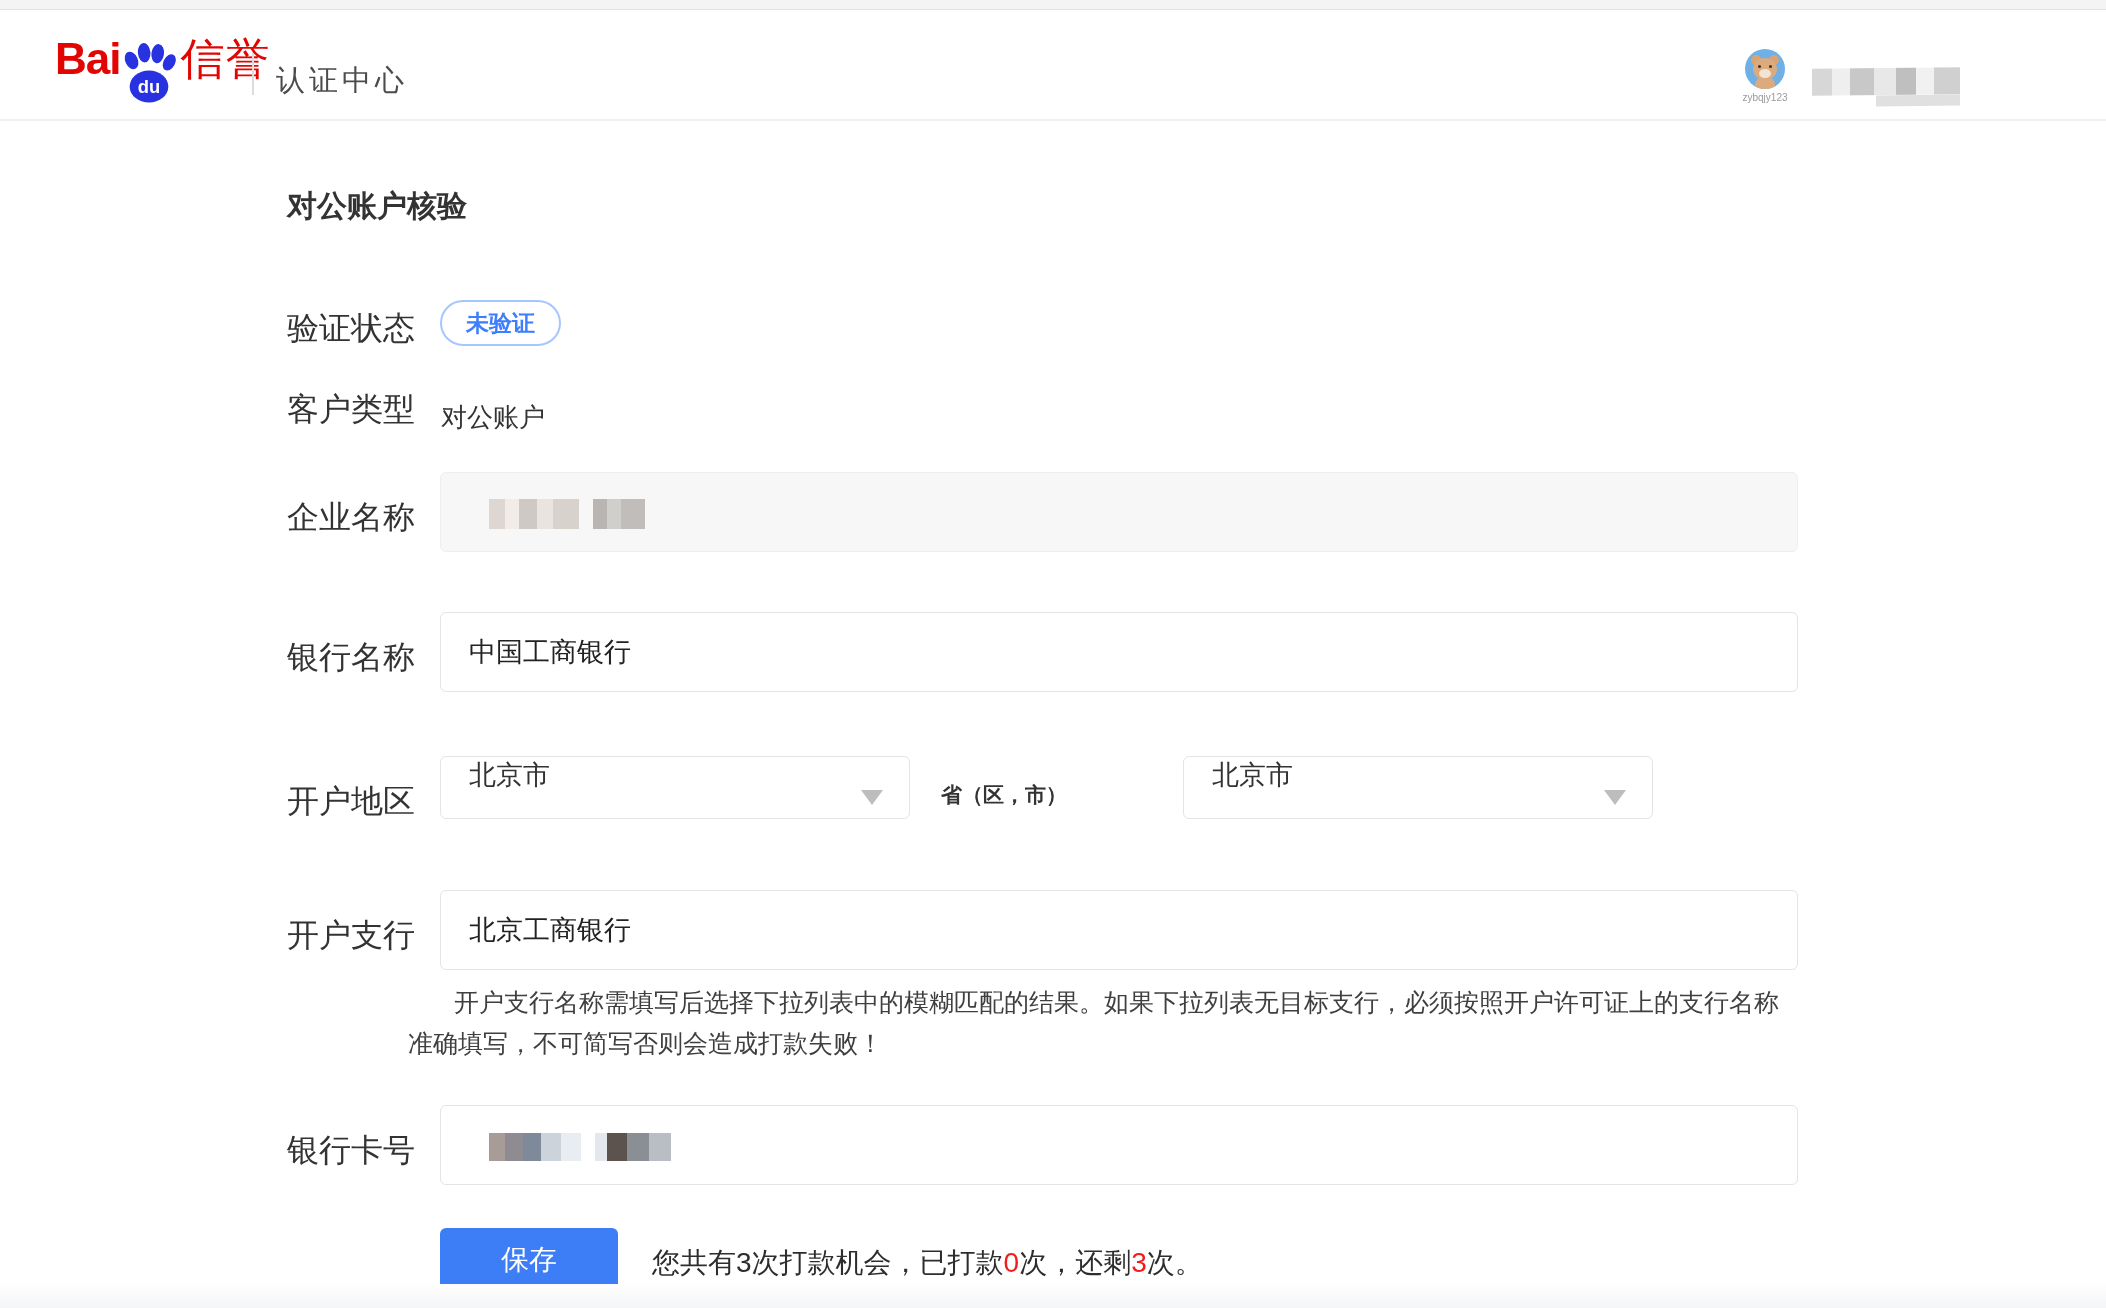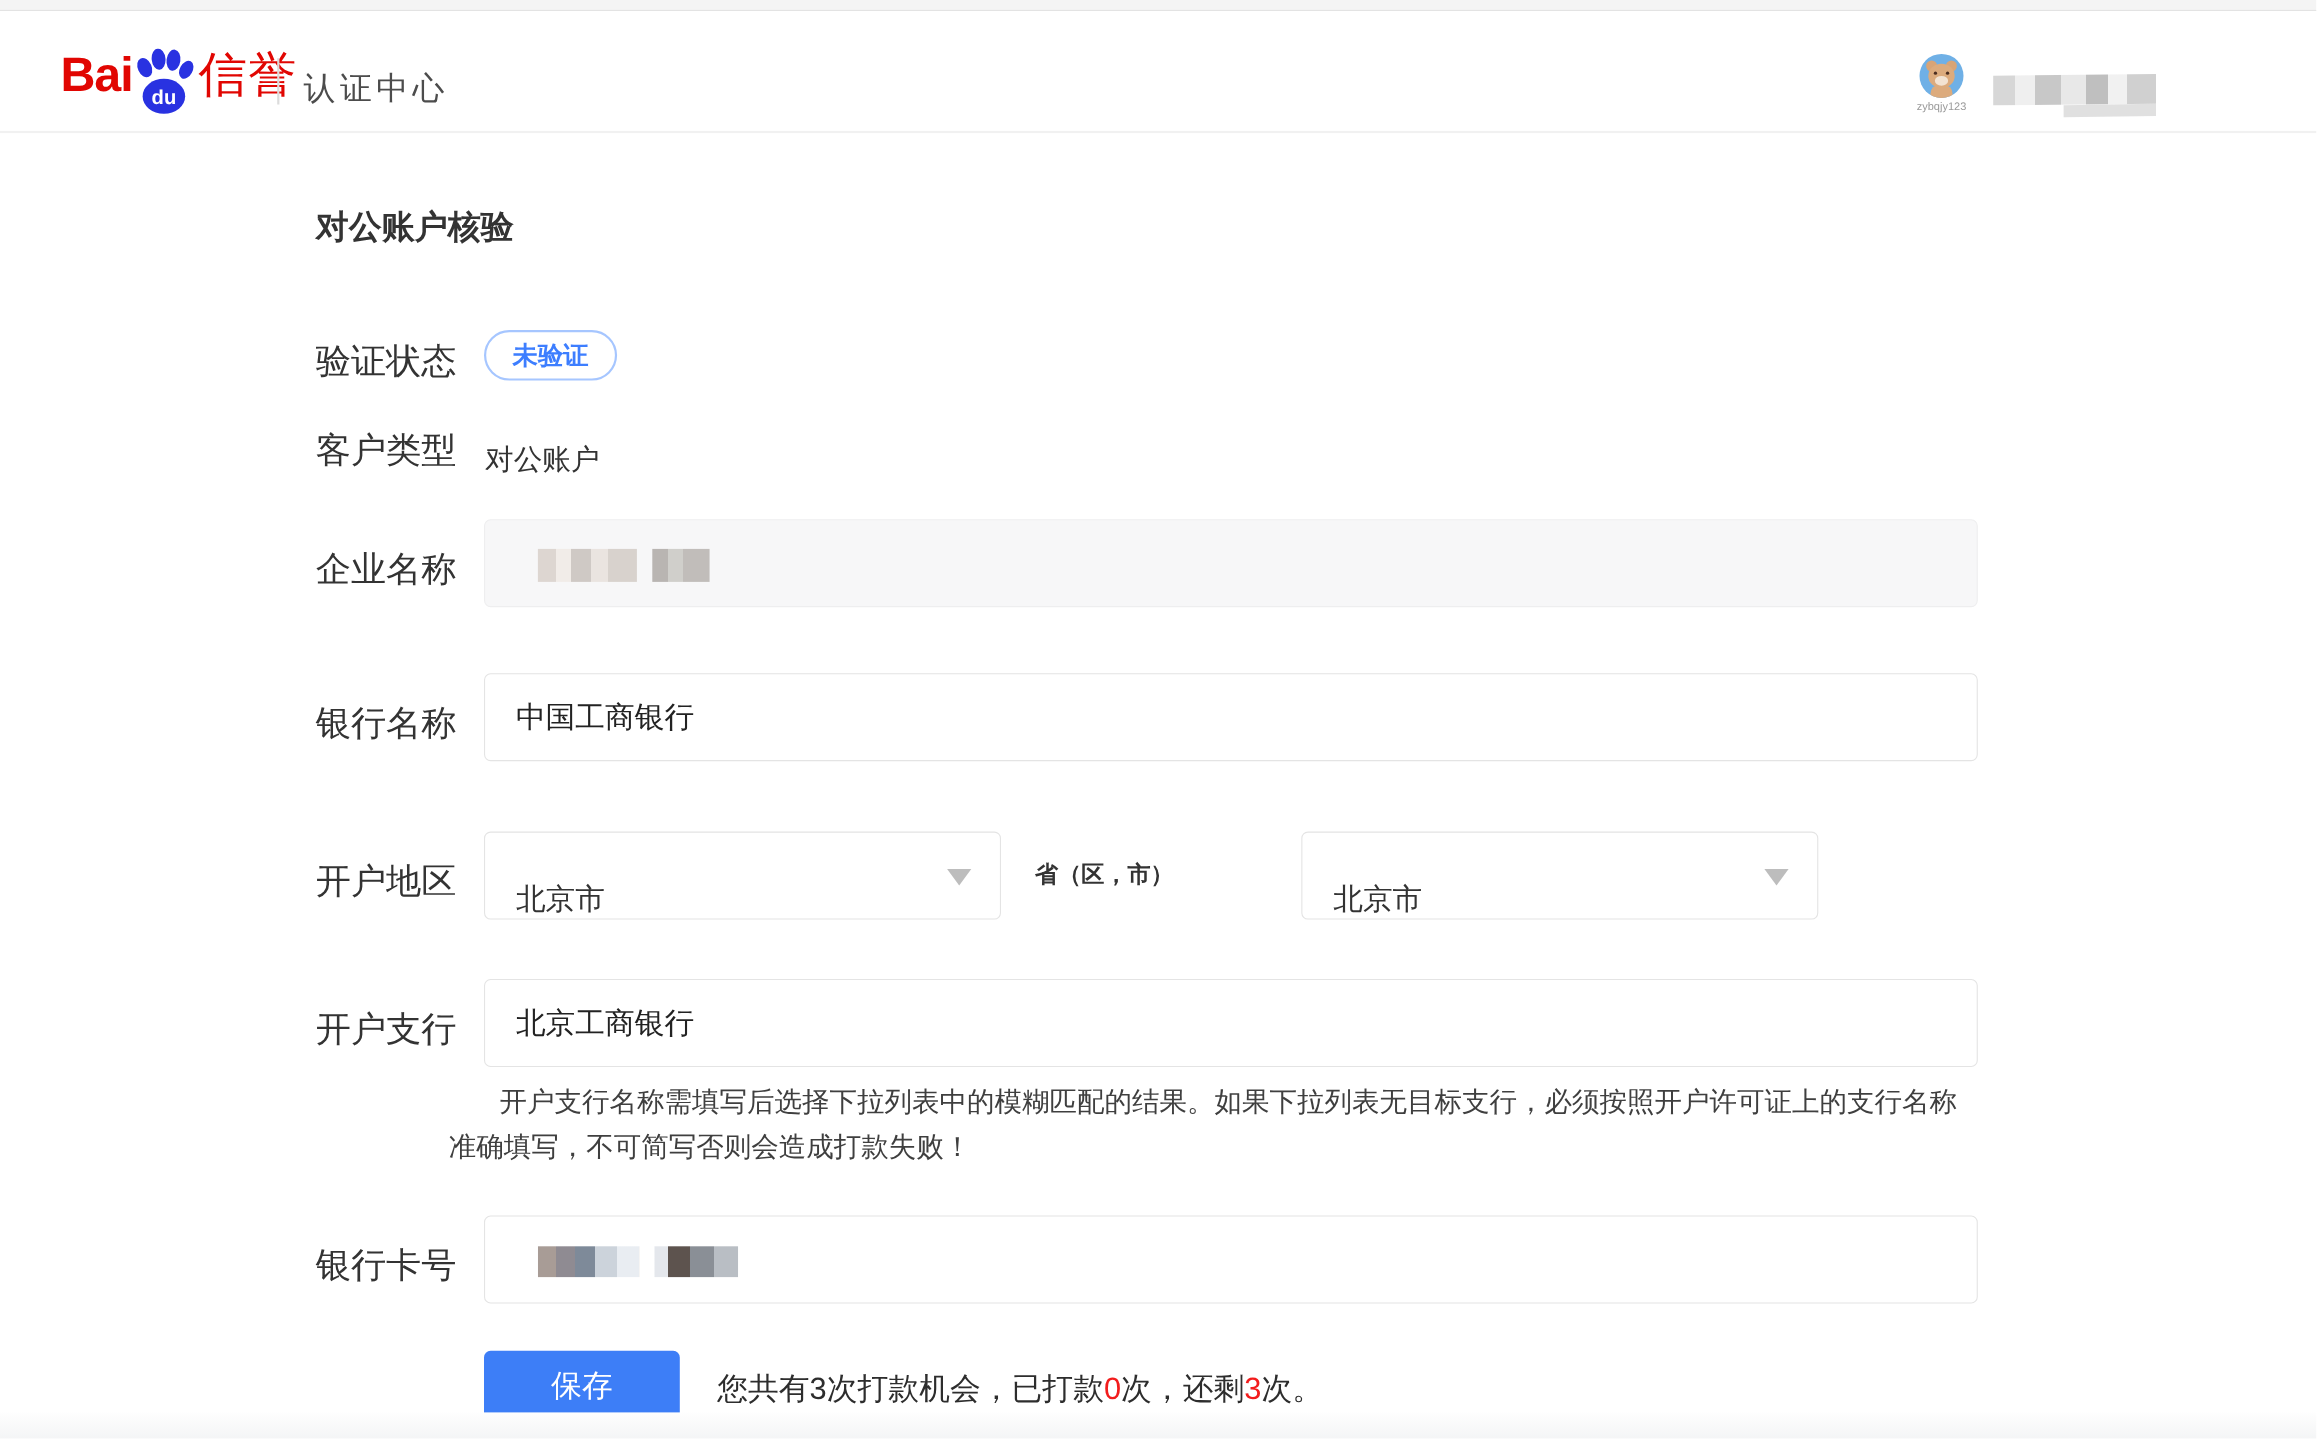--- a/index.html
+++ b/index.html
@@ -4,21 +4,21 @@
 <style>
   html,body{margin:0;padding:0;background:#fff;}
   body{font-family:"Liberation Sans","DejaVu Sans",sans-serif;}
   .screen{position:relative;width:2106px;height:1308px;background:#fff;overflow:hidden;}
 
   
   .topstrip{position:absolute;top:0;left:0;width:100%;height:10px;background:#f4f4f4;border-bottom:1px solid #e3e3e3;box-sizing:border-box;}
 
   
   .header{position:absolute;top:11px;left:0;width:100%;height:110px;background:#fff;border-bottom:2px solid #f1f1f1;box-sizing:border-box;}
-  .brand{position:absolute;left:55px;top:26px;display:flex;align-items:center;height:64px;}
+  .brand{position:absolute;left:55px;top:26px;display:flex;align-items:flex-start;height:64px;}
   .brand-bai{color:#E10602;font-size:44px;font-weight:bold;line-height:1;letter-spacing:-1px;}
   .brand-paw{width:58px;height:62px;margin:0 2px 0 0;position:relative;top:6px;}
   .brand-suffix{color:#E10602;font-size:44px;font-weight:normal;line-height:1;letter-spacing:1px;}
   .header-sep{position:absolute;left:252px;top:42px;width:2px;height:42px;background:#dcdcdc;}
   .header-title{position:absolute;left:276px;top:50px;font-size:29px;color:#4c4c4c;letter-spacing:4px;}
 
   .avatar-group{position:absolute;left:1740px;top:38px;width:50px;text-align:center;cursor:pointer;}
   .avatar{width:40px;height:40px;border-radius:50%;background:#6fb0e6;position:relative;overflow:hidden;margin:0 auto;}
   .bear-ear{position:absolute;width:10px;height:10px;border-radius:50%;background:#d8a476;top:6px;}
   .bear-ear.l{left:6px}.bear-ear.r{right:6px}
@@ -39,21 +39,21 @@
 
   .form-label{position:absolute;left:287px;font-size:32px;color:#333;white-space:nowrap;}
   .plain-value{position:absolute;left:441px;font-size:26px;color:#333;white-space:nowrap;}
 
   .status-badge{position:absolute;left:440px;top:300px;height:46px;padding:0 24px;border:2px solid #a6c6ff;border-radius:25px;color:#3D7EFF;font-size:23px;font-weight:bold;display:flex;align-items:center;box-sizing:border-box;background:#fff;}
 
   .box{position:absolute;left:440px;width:1358px;height:80px;border:1px solid #e4e4e4;border-radius:6px;background:#fff;box-sizing:border-box;}
   .box-disabled{background:#f7f7f8;border-color:#eeeeef;}
   .text-input{position:absolute;left:440px;width:1358px;height:80px;border:1px solid #e4e4e4;border-radius:6px;background:#fff;box-sizing:border-box;padding:0 28px;font-size:27px;color:#222;font-family:inherit;outline:none;}
 
-  .select{position:absolute;top:756px;width:470px;height:80px;border:1px solid #e4e4e4;border-radius:6px;background:#fff;box-sizing:border-box;display:flex;align-items:flex-end;padding:0 28px;font-size:27px;color:#333;cursor:pointer;}
+  .select{position:absolute;top:756px;width:470px;height:63px;border:1px solid #e4e4e4;border-radius:6px;background:#fff;box-sizing:border-box;display:flex;align-items:flex-start;padding:0 28px;font-size:27px;color:#333;cursor:pointer;}
   .select .caret{position:absolute;right:26px;top:33px;width:0;height:0;border-left:11px solid transparent;border-right:11px solid transparent;border-top:15px solid #bdbdbd;}
 
   .mid-label{position:absolute;left:941px;top:781px;font-size:21px;color:#333;white-space:nowrap;font-weight:bold;}
 
   .hint{position:absolute;left:408px;top:982px;width:1392px;font-size:25px;color:#3f3f3f;line-height:41px;text-indent:46px;}
 
   .blur-cluster{position:absolute;display:flex;gap:14px;}
   .blur-block{height:30px;}
   .company-a{width:90px;background-image:repeating-linear-gradient(90deg,#ddd6d1 0 16px,#f1ece8 16px 30px,#cfc9c5 30px 48px,#eae4e0 48px 64px,#d8d2cd 64px 90px);}
   .company-b{width:52px;background-image:repeating-linear-gradient(90deg,#b9b5b2 0 14px,#d0cfcb 14px 28px,#c1bdba 28px 52px);}

